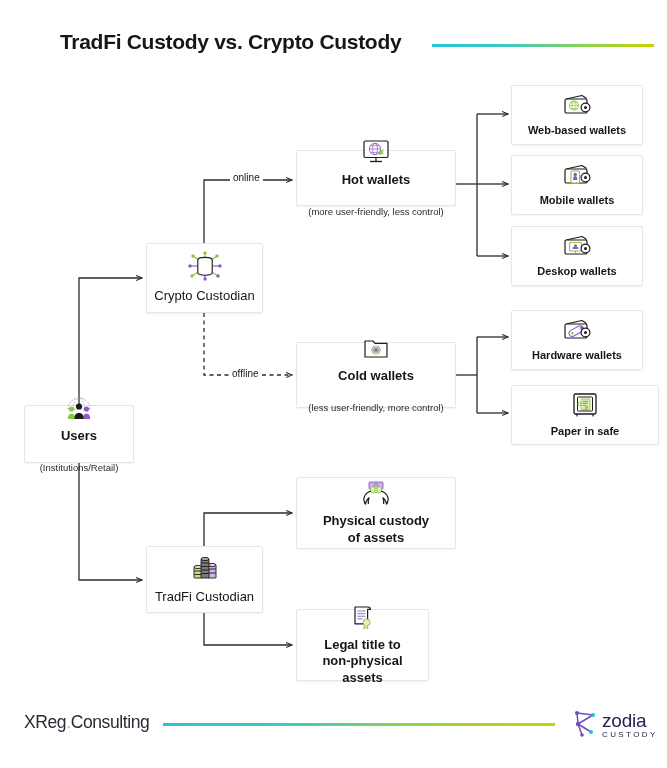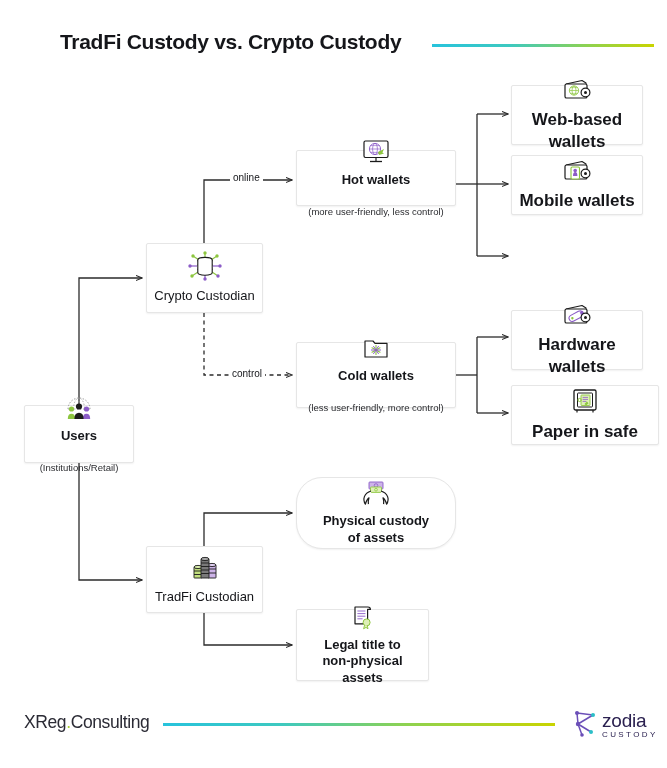--- a/index.html
+++ b/index.html
@@ -29,21 +29,21 @@
     background: #ffffff;
     border: 1px solid #e6e6e6;
     border-radius: 2px;
     box-shadow: 0 1px 2px rgba(0,0,0,0.06);
     display: flex; flex-direction: column;
     align-items: center; justify-content: center;
     text-align: center;
     padding: 6px 4px;
   }
   .node .lbl {
-    font-size: 17px; color: #15161a; line-height: 1.25; font-weight: 400;
+    font-size: 11px; color: #15161a; line-height: 1.25; font-weight: 400;
   }
   .node .lbl.big { font-size: 13px; }
   .node .sub {
     font-size: 9.5px; color: #2a2b2f; line-height: 1.2; margin-top: 18px;
   }
   .icon { display: block; margin-bottom: 3px; }
 
   
   .edge-label {
     position: absolute;
@@ -114,21 +114,21 @@
       <path d="M477,337 L508,337" marker-end="url(#arw)"></path>
       <path d="M477,413 L508,413" marker-end="url(#arw)"></path>
 
       <path d="M204,546 L204,513 L292,513" marker-end="url(#arw)"></path>
 
       <path d="M204,613 L204,645 L292,645" marker-end="url(#arw)"></path>
     </g>
   </svg>
 
   <div class="edge-label" style="left:230px; top:172px;">online</div>
-  <div class="edge-label" style="left:229px; top:368px;">control</div>
+  <div class="edge-label" style="left:229px; top:368px;">offline</div>
 
   <div class="node" style="left:24px; top:405px; width:110px; height:58px;">
     <span class="icon">
       <svg width="34" height="26" viewBox="0 0 34 26">
         <path d="M6 14 A11 11 0 0 1 28 14" fill="none" stroke="#999" stroke-width="1" stroke-dasharray="1.4 1.6"></path>
         <path d="M11.5 14 A5.5 11 0 0 1 22.5 14" fill="none" stroke="#999" stroke-width="0.8" stroke-dasharray="1.4 1.6"></path>
         <line x1="17" y1="3" x2="17" y2="14" stroke="#999" stroke-width="0.8" stroke-dasharray="1.4 1.6"></line>
         <line x1="6" y1="14" x2="28" y2="14" stroke="#999" stroke-width="0.8" stroke-dasharray="1.4 1.6"></line>
         <circle cx="9.5" cy="14" r="2.6" fill="#8dc63f"></circle>
         <path d="M5.8 24 q0 -5.2 3.7 -5.2 q3.7 0 3.7 5.2 z" fill="#8dc63f"></path>
@@ -267,20 +267,35 @@
         <rect x="11" y="8" width="8.5" height="12" rx="1.2" fill="#fff" stroke="#8dc63f" stroke-width="1.1"></rect>
         <path d="M13 17 q0 -4 2.2 -4 q2.2 0 2.2 4 z" fill="#8b5cc7"></path>
         <circle cx="15.2" cy="11.6" r="1.8" fill="#8b5cc7"></circle>
         <circle cx="25.5" cy="14.5" r="4.4" fill="#fff" stroke="#1b1b1b" stroke-width="1.2"></circle>
         <circle cx="25.5" cy="14.5" r="1.5" fill="#1b1b1b"></circle>
       </svg>
     </span>
     <span class="lbl" style="font-weight:600">Mobile wallets</span>
   </div>
 
+  <div class="node" style="left:511px; top:226px; width:132px; height:60px;">
+    <span class="icon">
+      <svg width="34" height="24" viewBox="0 0 34 24">
+        <path d="M6 6 L22 2.5 L26 5 L26 8" fill="#fff" stroke="#1b1b1b" stroke-width="1.1" stroke-linejoin="round"></path>
+        <rect x="5" y="6" width="22" height="14" rx="1.6" fill="#fff" stroke="#1b1b1b" stroke-width="1.2"></rect>
+        <rect x="9.5" y="8.5" width="12" height="8.5" rx="1" fill="#fff" stroke="#8dc63f" stroke-width="1.1"></rect>
+        <circle cx="15.5" cy="11.8" r="1.5" fill="#8b5cc7"></circle>
+        <path d="M12.5 15 q0 -2.4 3 -2.4 q3 0 3 2.4 z" fill="#8b5cc7"></path>
+        <line x1="15.5" y1="17" x2="15.5" y2="19" stroke="#8dc63f" stroke-width="1.1"></line>
+        <circle cx="25.5" cy="14.5" r="4.4" fill="#fff" stroke="#1b1b1b" stroke-width="1.2"></circle>
+        <circle cx="25.5" cy="14.5" r="1.5" fill="#1b1b1b"></circle>
+      </svg>
+    </span>
+    <span class="lbl" style="font-weight:600">Deskop wallets</span>
+  </div>
 
   <div class="node" style="left:511px; top:310px; width:132px; height:60px;">
     <span class="icon">
       <svg width="34" height="24" viewBox="0 0 34 24">
         <path d="M6 6 L22 2.5 L26 5 L26 8" fill="#fff" stroke="#1b1b1b" stroke-width="1.1" stroke-linejoin="round"></path>
         <rect x="5" y="6" width="22" height="14" rx="1.6" fill="#fff" stroke="#1b1b1b" stroke-width="1.2"></rect>
         <g transform="rotate(-28 16 13)">
           <rect x="8.5" y="10" width="15" height="6.4" rx="3.2" fill="#fff" stroke="#8b5cc7" stroke-width="1.1"></rect>
           <circle cx="11.8" cy="13.2" r="1.2" fill="#8dc63f"></circle>
           <rect x="21" y="11.6" width="3.4" height="3.2" fill="#8b5cc7"></rect>
@@ -305,21 +320,21 @@
         </g>
         <path d="M14.5 16 l2.4 -2.4 l1.6 1.6 l-2.4 2.4 z" fill="#8dc63f"></path>
         <circle cx="9.6" cy="12" r="1.6" fill="none" stroke="#8dc63f" stroke-width="1"></circle>
         <line x1="7" y1="22" x2="7" y2="24.5" stroke="#1b1b1b" stroke-width="1.2"></line>
         <line x1="23" y1="22" x2="23" y2="24.5" stroke="#1b1b1b" stroke-width="1.2"></line>
       </svg>
     </span>
     <span class="lbl" style="font-weight:600">Paper in safe</span>
   </div>
 
-  <div class="node" style="left:296px; top:477px; width:160px; height:72px;border-radius:26px;">
+  <div class="node" style="left:296px; top:477px; width:160px; height:72px;">
     <span class="icon">
       <svg width="34" height="26" viewBox="0 0 34 26">
         <rect x="10" y="2" width="14" height="7" rx="0.8" fill="#cdb3e8" stroke="#8b5cc7" stroke-width="0.9"></rect>
         <circle cx="17" cy="5.5" r="1.8" fill="none" stroke="#8b5cc7" stroke-width="0.8"></circle>
         <rect x="11.5" y="7" width="11" height="5.4" rx="0.8" fill="#dff0b8" stroke="#8dc63f" stroke-width="0.9"></rect>
         <circle cx="17" cy="9.7" r="1.4" fill="none" stroke="#8dc63f" stroke-width="0.8"></circle>
         <path d="M12 11 q-5 1.6 -6.6 5.6 q-1.4 3.6 1 7.6 q1.4 -5 3.6 -6.4 q-1.2 3.6 -0.6 6.4" fill="#fff" stroke="#1b1b1b" stroke-width="1.2" stroke-linejoin="round"></path>
         <path d="M22 11 q5 1.6 6.6 5.6 q1.4 3.6 -1 7.6 q-1.4 -5 -3.6 -6.4 q1.2 3.6 0.6 6.4" fill="#fff" stroke="#1b1b1b" stroke-width="1.2" stroke-linejoin="round"></path>
       </svg>
     </span>

